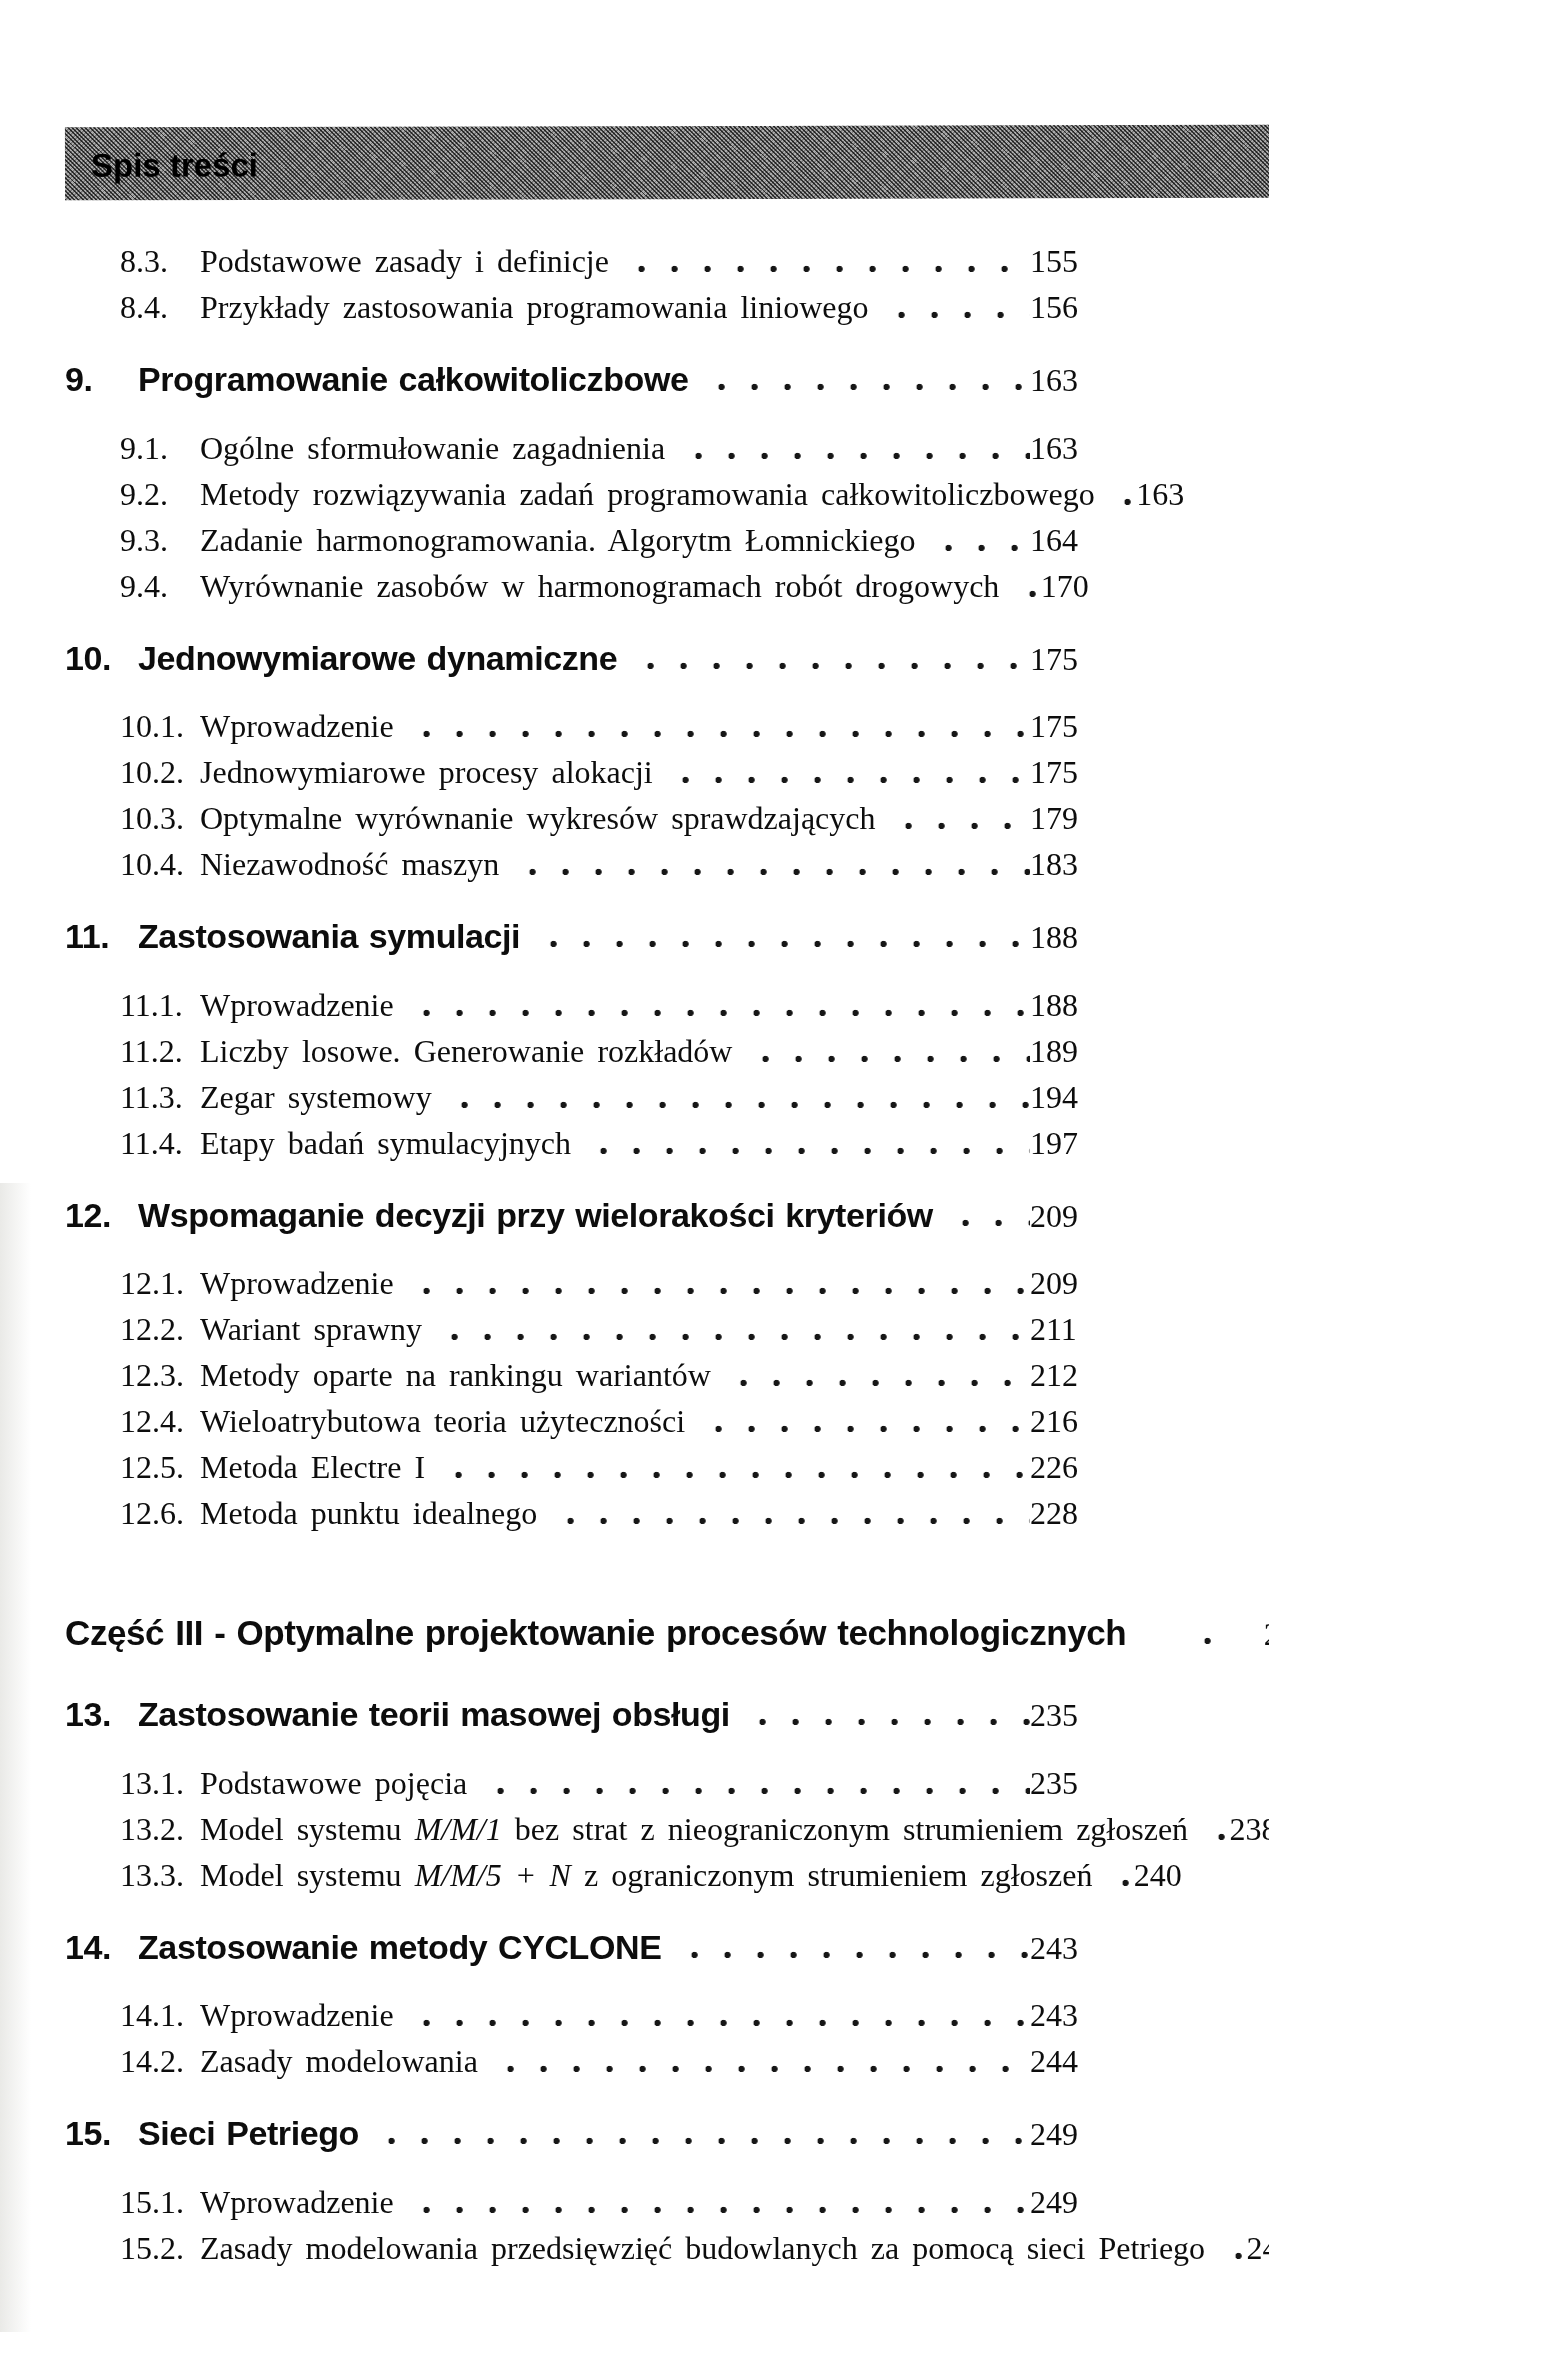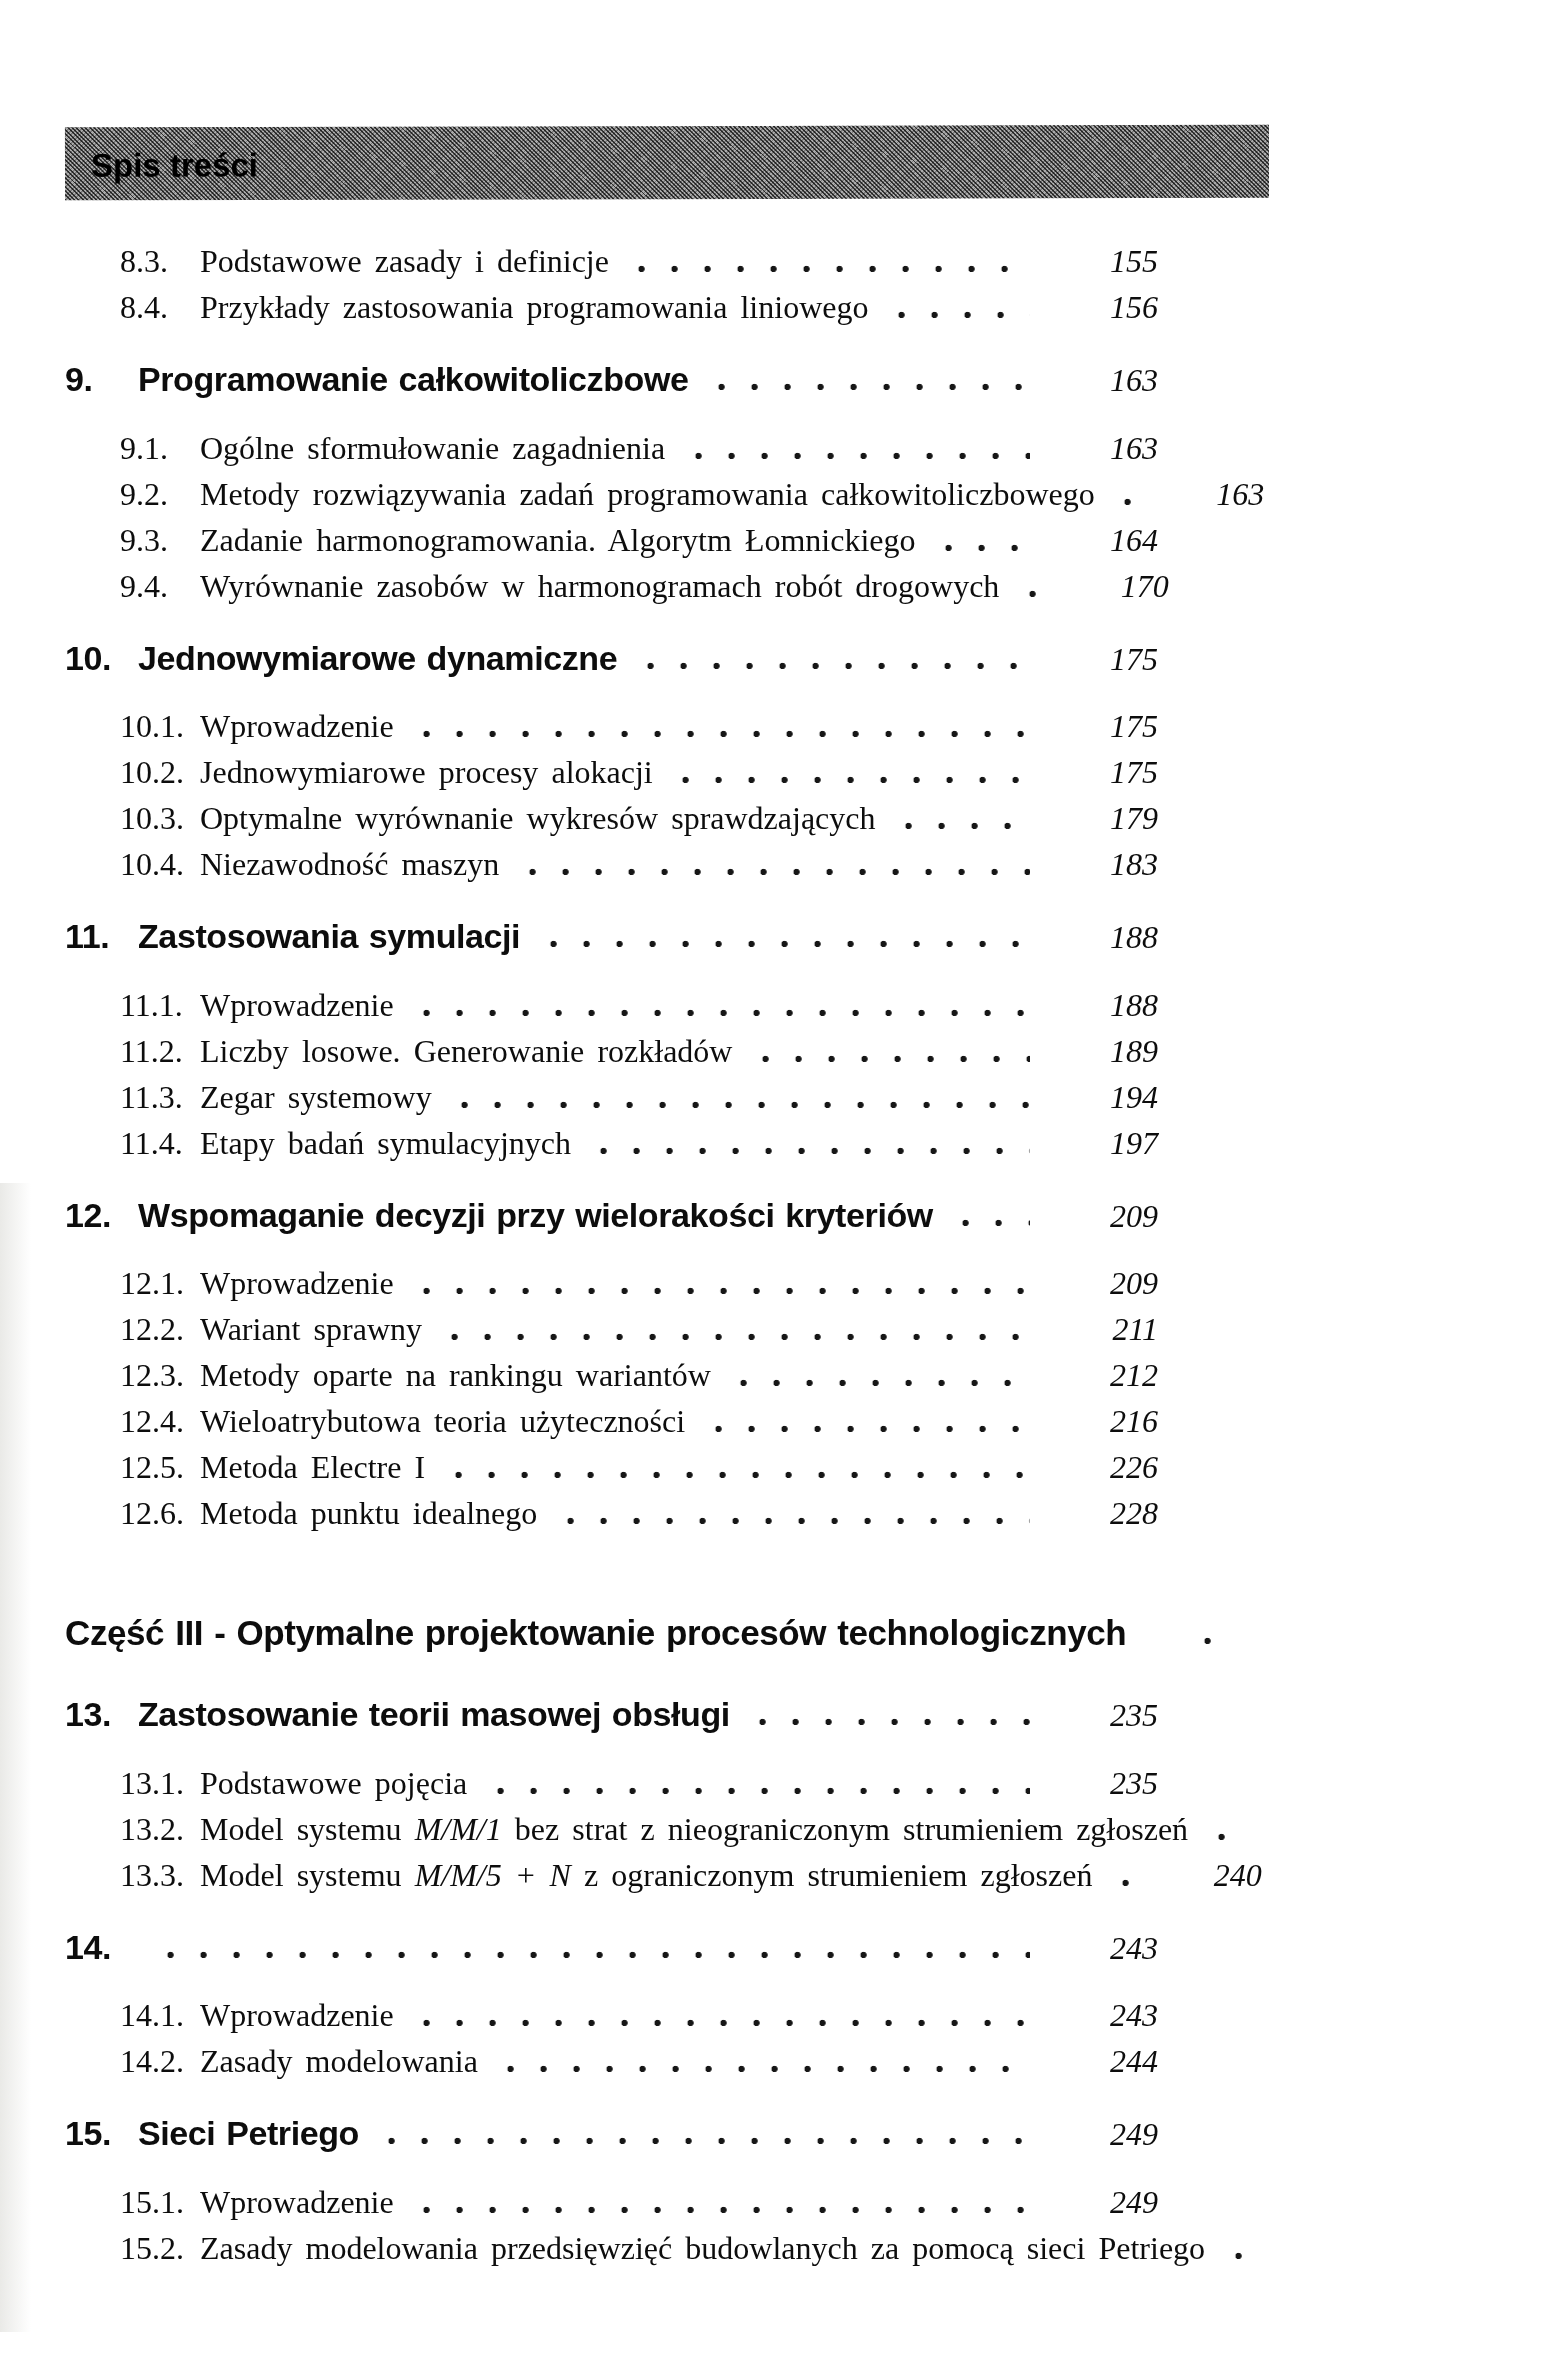--- a/index.html
+++ b/index.html
@@ -60,23 +60,23 @@
   .chapter .num{ min-width:73px; }
   .title .it{ font-style:italic; }
   .leader{
     flex:1 1 auto; align-self:stretch; margin-left:15.4px; min-width:26px;
     background-image:radial-gradient(circle at 3.8px 3.8px, #161616 2.8px, rgba(0,0,0,0) 3.4px);
     background-size:33px 7.7px; background-repeat:repeat-x;
     background-position:13.7px calc(100% - 11px);
   }
   .chapter .leader, .part .leader{ background-position:13.7px calc(100% - 13px); }
   .pg{
-    flex:0 0 128px; text-align:right;
+    flex:0 0 128px; text-align:left;
     font-family:"Liberation Serif", serif; font-weight:400;
-    font-size:32px; letter-spacing:0; word-spacing:0;font-style:italic;
+    font-size:32px; letter-spacing:0; word-spacing:0;
   }
 </style>
 </head>
 <body>
 
 <div class="page">
 
   <div class="header-bar">
     <span class="header-title">Spis treści</span>
   </div>
@@ -254,20 +254,21 @@
         <span class="pg">238</span>
       </div>
       <div class="row sub">
         <span class="num">13.3.</span>
         <span class="title"><span>Model systemu </span><span class="it">M/M/5 + N</span><span> z ograniczonym strumieniem zgłoszeń</span></span>
         <span class="leader"></span>
         <span class="pg">240</span>
       </div>
       <div class="row chapter">
         <span class="num">14.</span>
+        <span class="title"><span>Zastosowanie metody CYCLONE</span></span>
         <span class="leader"></span>
         <span class="pg">243</span>
       </div>
       <div class="row sub">
         <span class="num">14.1.</span>
         <span class="title"><span>Wprowadzenie</span></span>
         <span class="leader"></span>
         <span class="pg">243</span>
       </div>
       <div class="row sub">

